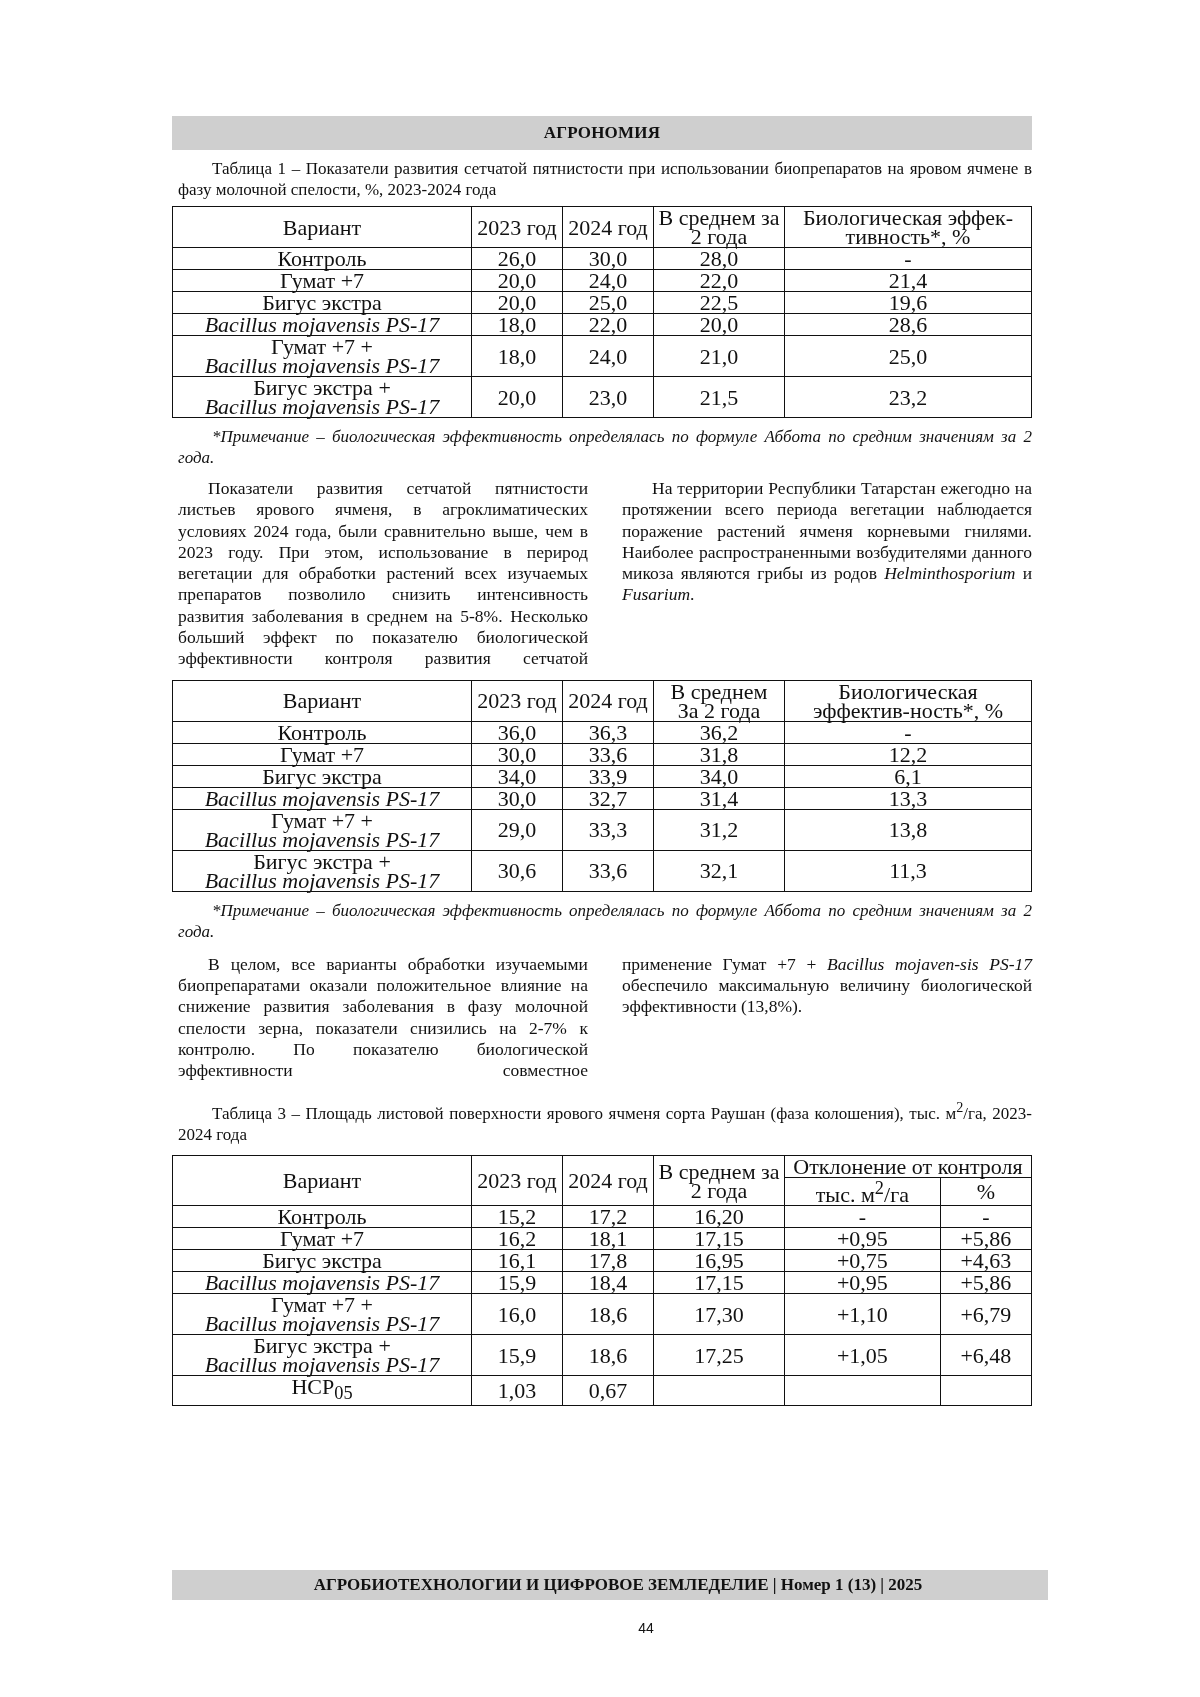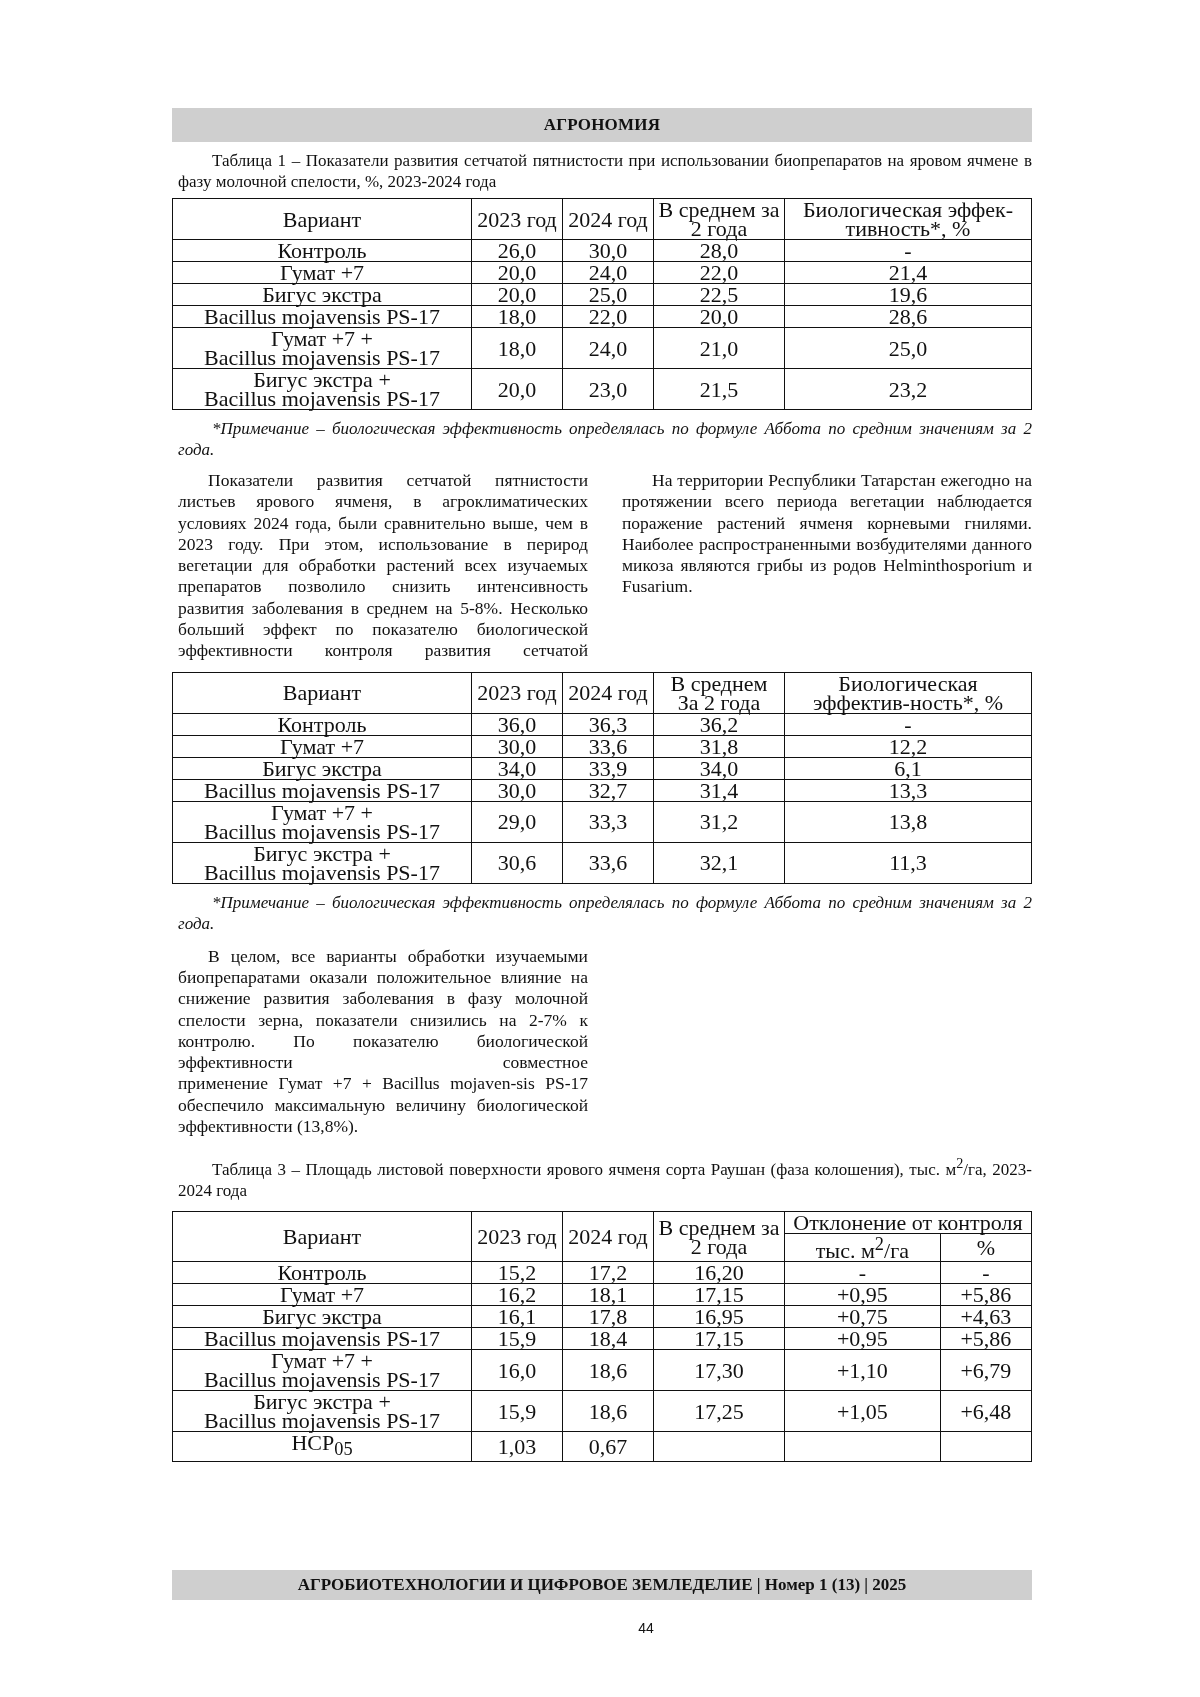--- a/index.html
+++ b/index.html
@@ -1,29 +1,29 @@
 <!DOCTYPE html>
 <html><head>
 <meta charset="utf-8">
 <style>
   html, body { margin: 0; padding: 0; background: #ffffff; }
   body { width: 1200px; height: 1697px; position: relative; font-family: "Liberation Serif", serif; color: #111; }
-  .page { position: absolute; left: 172px; top: 108px; width: 860px; }
+  .page { position: absolute; left: 172px; top: 116px; width: 860px; }
   .banner { background: #cfcfcf; text-align: center; font-weight: bold; font-size: 17px; height: 34px; line-height: 34px; letter-spacing: 0.2px; }
   .caption { font-size: 17px; line-height: 21px; text-indent: 34px; margin: 6px 0 6px 6px; text-align: justify; }
   table.data { border-collapse: collapse; width: 100%; font-size: 22px; line-height: 19px; }
   table.data td, table.data th { border: 1.5px solid #111; text-align: center; padding: 1px 4px; font-weight: normal; vertical-align: middle; }
-  .it { }
+  .it { font-style: italic; }
   .note { font-size: 17px; font-style: italic; line-height: 21px; text-indent: 34px; margin: 8px 0 10px 6px; text-align: justify; }
   .cols { display: flex; justify-content: space-between; margin-left: 6px; }
   .col { width: 410px; font-size: 17.5px; line-height: 21.3px; text-align: justify; text-align-last: justify; }
   .col p { margin: 0; }
   .col p.ind { text-indent: 30px; }
   .col p.last { text-align-last: left; }
-  .footer-banner { position: absolute; left: 172px; top: 1570px; width: 860px; background: #cfcfcf; text-align: center; font-weight: bold; font-size: 17px; height: 30px; line-height: 30px; }
+  .footer-banner { position: absolute; left: 172px; top: 1570px; width: 860px; background: #cfcfcf; text-align: center; font-weight: bold; font-size: 17px; height: 30px; line-height: 30px; padding-left: 16px; }
   .pagenum { position: absolute; left: 0; width: 1200px; top: 1620px; text-align: center; font-family: "Liberation Sans", sans-serif; font-size: 14px; padding-left: 46px; }
   .w-var { width: 290px; }
   .w-y { width: 82px; }
   .w-avg { width: 122px; }
 </style>
 </head>
 <body>
 
 <div class="page">
   <div class="banner">АГРОНОМИЯ</div>
@@ -145,21 +145,21 @@
           <td><span>Бигус экстра +</span><br><span class="it">Bacillus mojavensis PS-17</span></td>
           <td>30,6</td>
           <td>33,6</td>
           <td>32,1</td>
           <td>11,3</td>
         </tr>
       </tbody>
   </table>
   <p class="note">*Примечание – биологическая эффективность определялась по формуле Аббота по средним значениям за 2 года.</p>
 
-  <div class="cols" style="margin-top:12px;flex-direction:column;">
+  <div class="cols" style="margin-top:12px;">
     <div class="col">
       <p class="ind">В целом, все варианты обработки изучаемыми биопрепаратами оказали положительное влияние на снижение развития заболевания в фазу молочной спелости зерна, показатели снизились на 2-7% к контролю. По показателю биологической эффективности совместное</p>
     </div>
     <div class="col">
       <p class="last"><span>применение Гумат +7 + </span><span class="it">Bacillus mojaven-sis PS-17</span><span> обеспечило максимальную величину биологической эффективности (13,8%).</span></p>
     </div>
   </div>
 
   <p class="caption" style="margin-top:16px;"><span>Таблица 3 – Площадь листовой поверхности ярового ячменя сорта Раушан (фаза колошения), тыс. м</span><sup>2</sup><span>/га, 2023-2024 года</span></p>
   <table class="data" style="margin-top:10px;">

